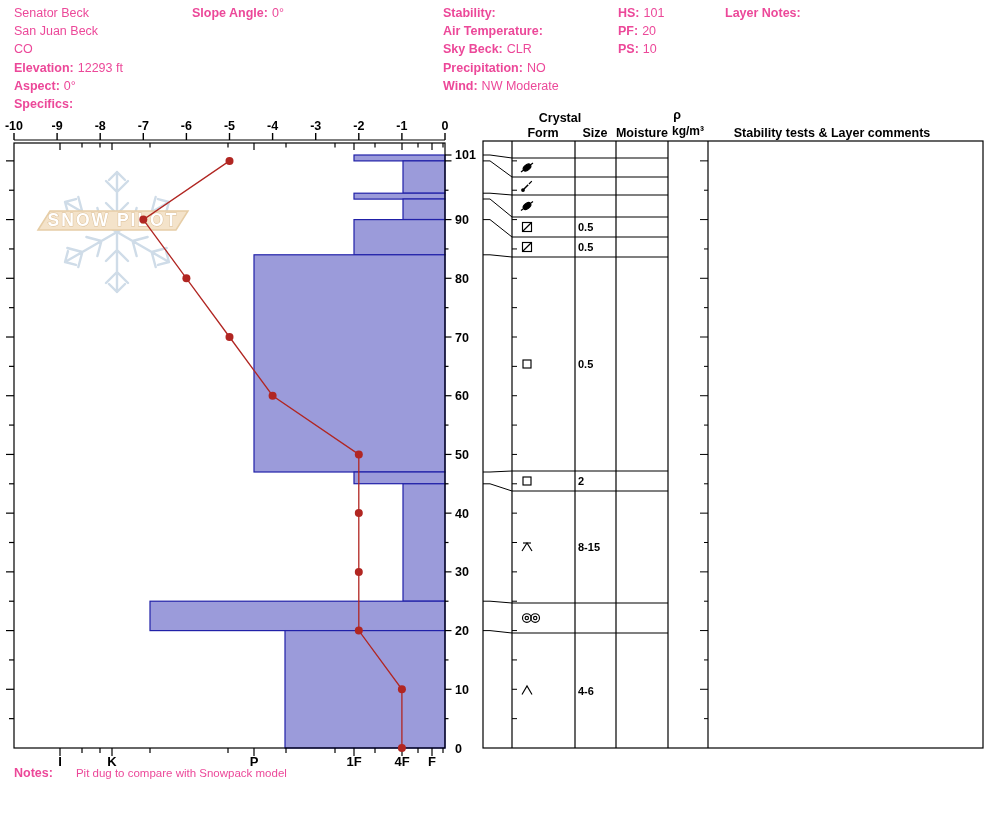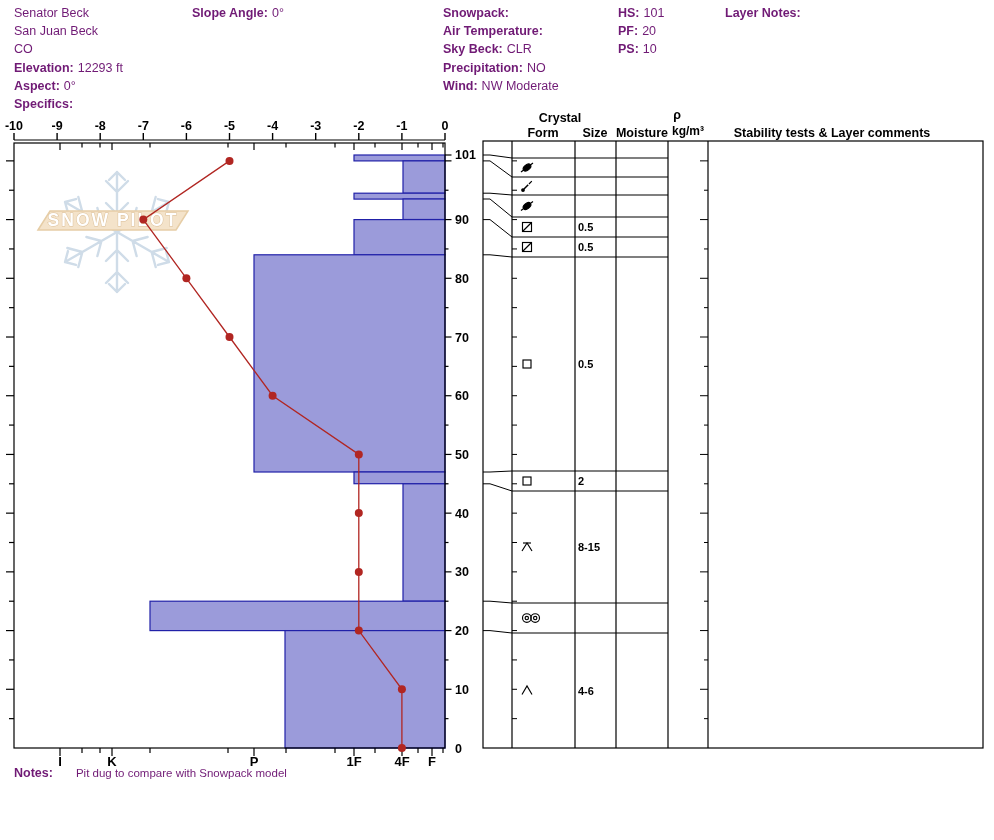--- a/index.html
+++ b/index.html
@@ -1,17 +1,17 @@
 <!DOCTYPE html>
 <html><head>
 <meta charset="utf-8">
 <style>
   html,body{margin:0;padding:0;background:#fff}
   #page{position:relative;width:994px;height:840px;background:#fff;
-        font-family:"Liberation Sans",sans-serif;color:#701a75;overflow:hidden}
+        font-family:"Liberation Sans",sans-serif;color:#ec4899;overflow:hidden}
   .hdr{position:absolute;top:4px;font-size:12.5px;line-height:18.2px;white-space:nowrap}
   .hl .lbl{font-weight:700;margin-right:4px}
   .hl .lbl:empty{margin-right:0}
   #notes-line{position:absolute;left:14px;top:766px;font-size:12.5px;white-space:nowrap}
   #notes-line .lbl{font-weight:700}
   #notes-line .val{font-size:11.5px;margin-left:23px}
   svg{position:absolute;left:0;top:0}
   svg text{font-family:"Liberation Sans",sans-serif}
 </style>
 </head>
@@ -26,21 +26,21 @@
     <div class="hl"><span class="lbl">Elevation:</span><span class="val">12293 ft</span></div>
     <div class="hl"><span class="lbl">Aspect:</span><span class="val">0°</span></div>
     <div class="hl"><span class="lbl">Specifics:</span><span class="val"></span></div>
   </div>
 
   <div class="hdr" style="left:192px">
     <div class="hl"><span class="lbl">Slope Angle:</span><span class="val">0°</span></div>
   </div>
 
   <div class="hdr" style="left:443px">
-    <div class="hl"><span class="lbl">Snowpack:</span><span class="val"></span></div>
+    <div class="hl"><span class="lbl">Stability:</span><span class="val"></span></div>
     <div class="hl"><span class="lbl">Air Temperature:</span><span class="val"></span></div>
     <div class="hl"><span class="lbl">Sky Beck:</span><span class="val">CLR</span></div>
     <div class="hl"><span class="lbl">Precipitation:</span><span class="val">NO</span></div>
     <div class="hl"><span class="lbl">Wind:</span><span class="val">NW Moderate</span></div>
   </div>
 
   <div class="hdr" style="left:618px">
     <div class="hl"><span class="lbl">HS:</span><span class="val">101</span></div>
     <div class="hl"><span class="lbl">PF:</span><span class="val">20</span></div>
     <div class="hl"><span class="lbl">PS:</span><span class="val">10</span></div>

